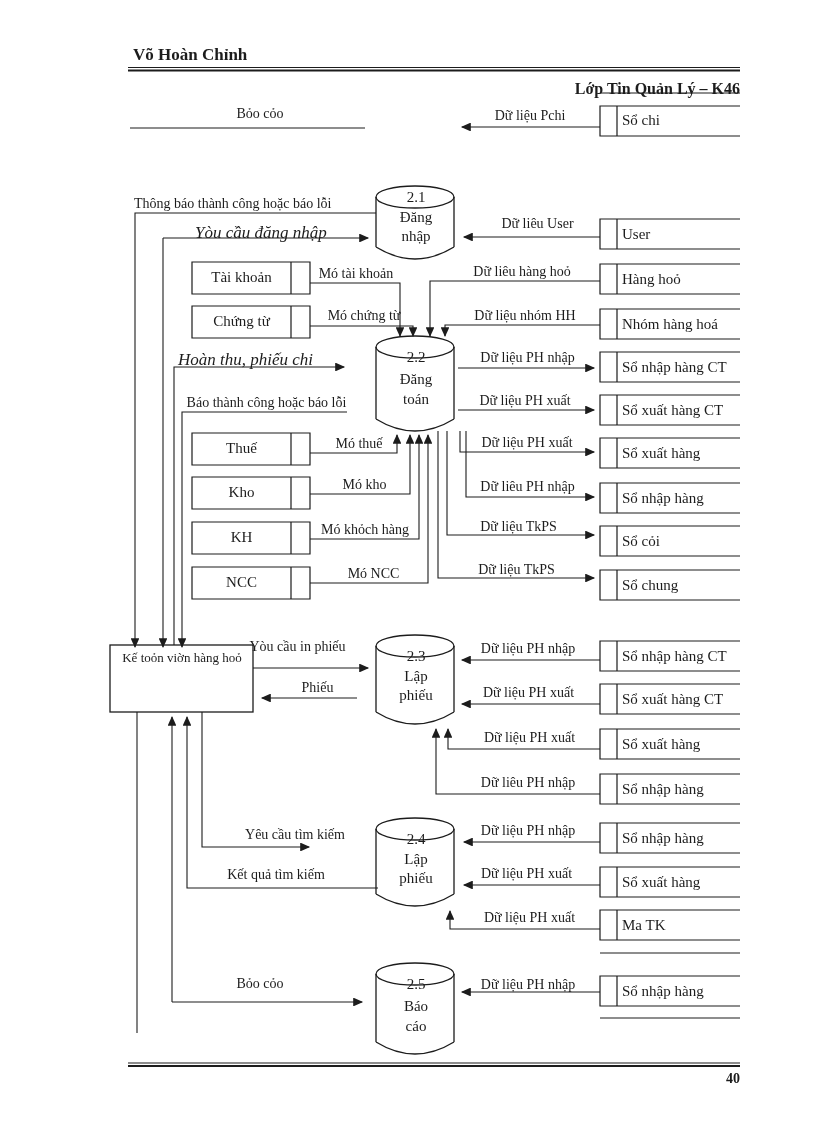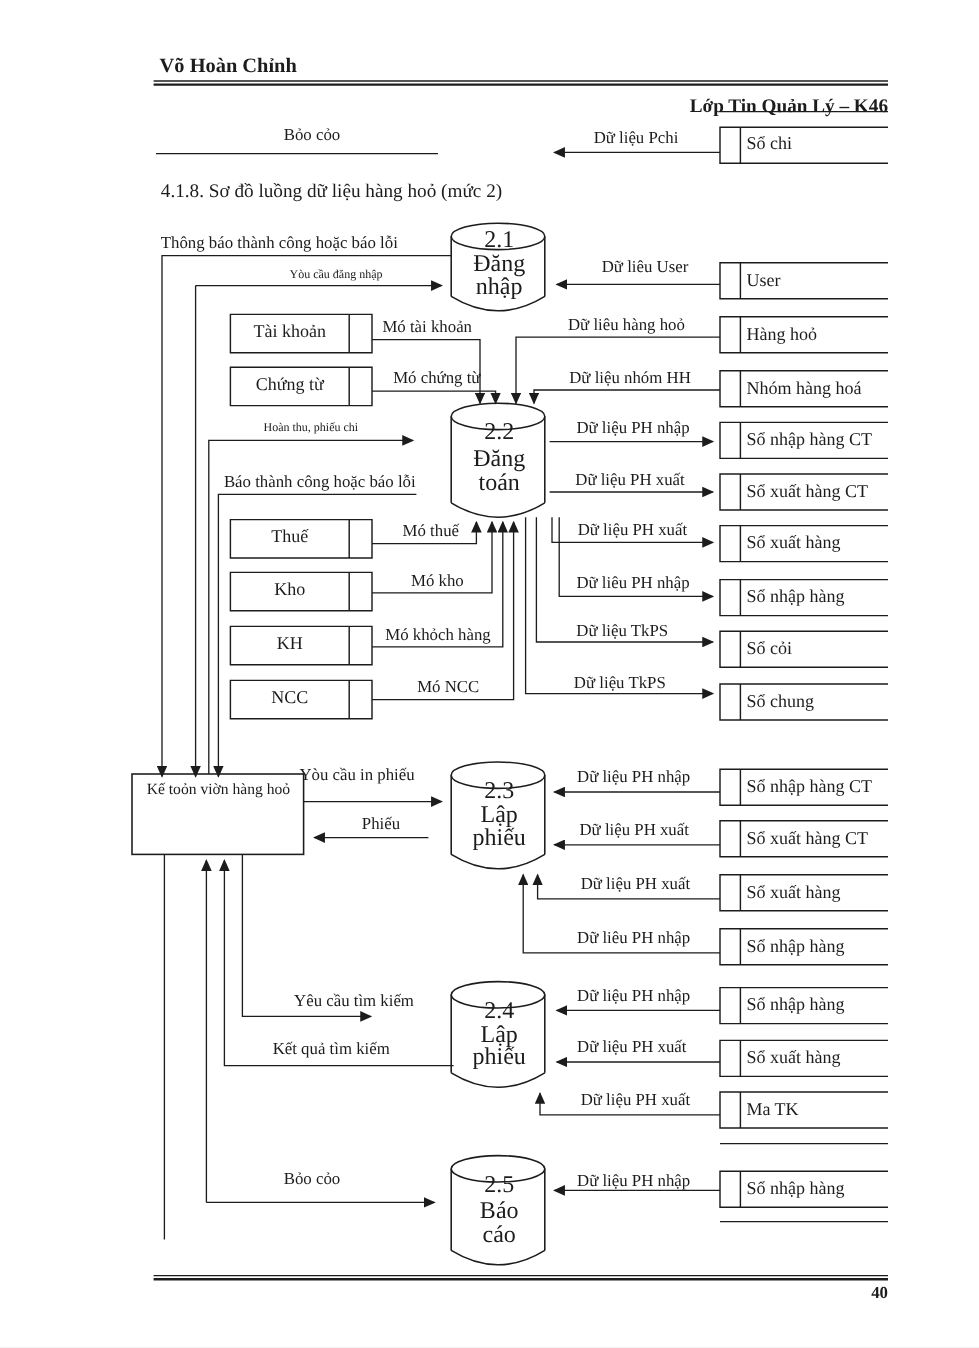--- a/index.html
+++ b/index.html
@@ -4,24 +4,24 @@
 <style>
   html,body{margin:0;padding:0;background:#e8e8e8;}
   .page{position:relative;width:816px;height:1123px;margin:0 auto;background:#ffffff;
         font-family:"Liberation Serif","DejaVu Serif",serif;color:#1c1c1c;overflow:hidden;padding-left:48px;}
   svg.layer{position:absolute;left:0;top:0;}
   .t{position:absolute;white-space:nowrap;line-height:1.1;}
   .hdrL{font-size:17px;font-weight:bold;}
   .hdrR{font-size:16px;font-weight:bold;text-align:right;}
   .title{font-size:16px;}
   .fl{font-size:14px;text-align:center;}
-  .fls{font-size:10px;text-align:center;}
+  .fls{font-size:17px;text-align:left;font-style:italic;}
   .store{font-size:15px;}
   .lstore{font-size:15px;text-align:center;}
-  .proc{font-size:20px;text-align:center;width:78px;left:377px;}
+  .proc{font-size:15px;text-align:center;width:78px;left:377px;}
   .ent{font-size:13px;text-align:center;}
   .pg{font-size:14px;font-weight:bold;text-align:right;}
 </style>
 </head>
 <body>
 
 <div class="page">
 
   <svg class="layer" width="816" height="1123" viewBox="0 0 816 1123">
     <defs>
@@ -148,21 +148,20 @@
       <path d="M600,992 L462,992" marker-end="url(#ah)"></path>
     </g>
   </svg>
 
   <div class="t hdrL" style="left:133px;top:46px;">Võ Hoàn Chỉnh</div>
   <div class="t hdrR" style="left:500px;top:48px;width:240px;margin-top:32px;">Lớp Tin Quản Lý – K46</div>
 
   <div class="t fl" style="left:200px;top:106px;width:120px;">Bỏo cỏo</div>
   <div class="t fl" style="left:465px;top:108px;width:130px;">Dữ liệu  Pchi</div>
 
-  <div class="t title" style="left:134px;top:151px;">4.1.8. Sơ đồ luồng dữ liệu hàng hoỏ (mức 2)</div>
 
   <div class="t fl" style="left:134px;top:196px;">Thông  báo thành  công hoặc báo lỗi</div>
   <div class="t fls" style="left:195px;top:224px;width:170px;">Yòu  cầu đăng nhập</div>
   <div class="t fl" style="left:480px;top:216px;width:115px;">Dữ liêu  User</div>
 
   <div class="t fl" style="left:310px;top:266px;width:92px;">Mó tài khoản</div>
   <div class="t fl" style="left:448px;top:264px;width:148px;">Dữ liêu  hàng hoỏ</div>
   <div class="t fl" style="left:315px;top:308px;width:98px;">Mó chứng từ</div>
   <div class="t fl" style="left:455px;top:308px;width:140px;">Dữ liệu nhóm  HH</div>
 

